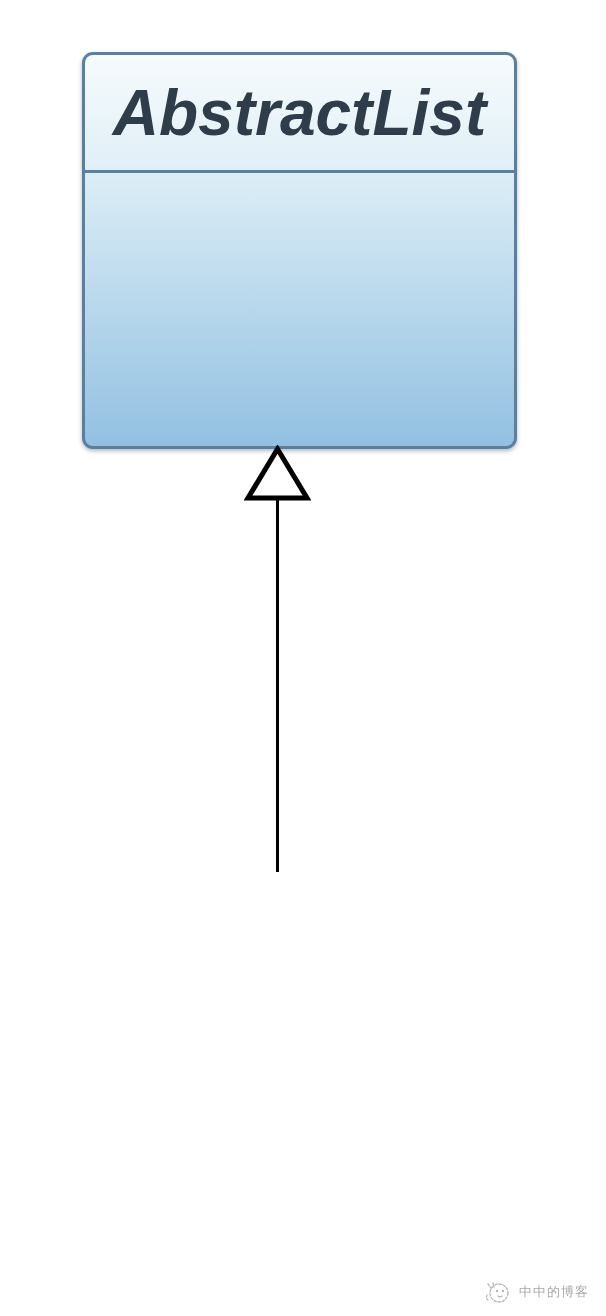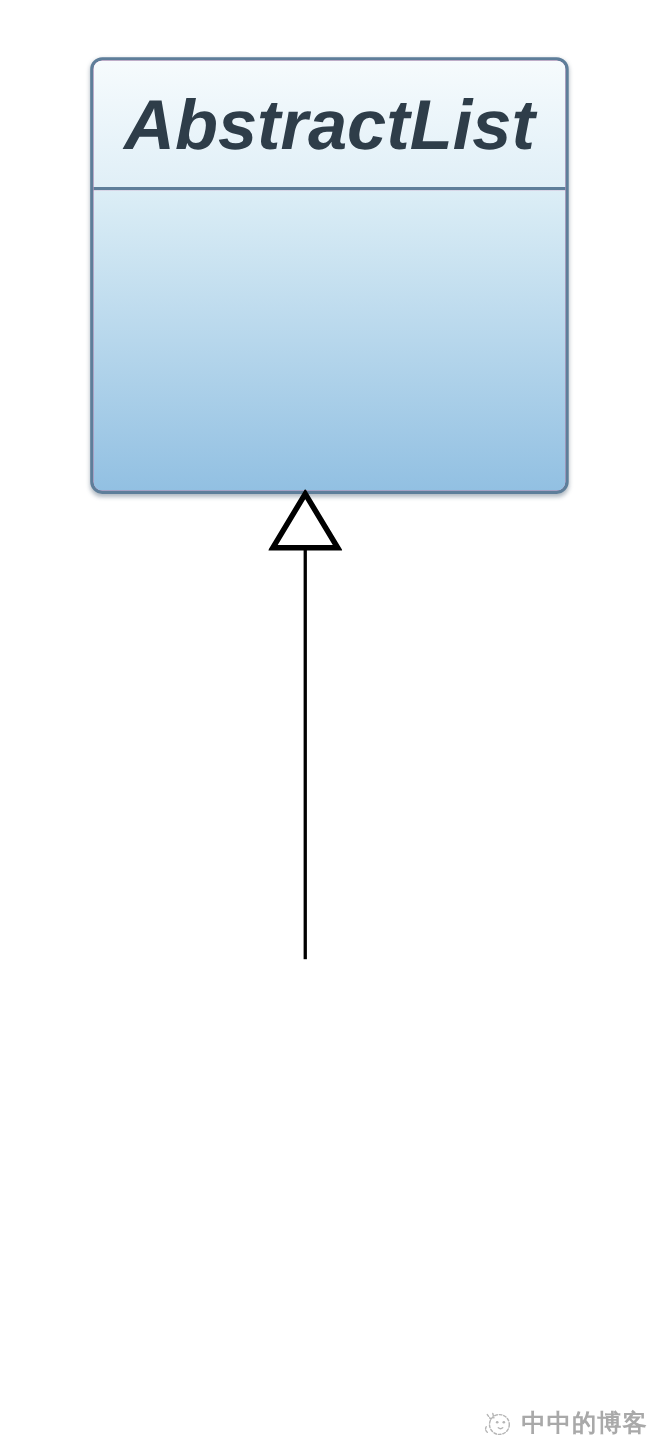--- a/index.html
+++ b/index.html
@@ -17,21 +17,21 @@
   }
 
   
   .uml-class {
     position: absolute;
     display: flex;
     flex-direction: column;
     border: 3px solid #5e7e9a;
     border-radius: 11px;
     overflow: hidden;
-    background: #f9a8d4;
+    background: #3b82f6;
     box-shadow: 0 2px 4px rgba(80, 100, 120, 0.45);
   }
   #box-abstractlist {
     left: 82px;
     top: 52px;
     width: 429px;
     height: 391px;
   }
   #box-arraylist {
     left: 131px;
@@ -97,22 +97,22 @@
   }
   .wm-icon { width: 30px; height: 26px; }
   .wm-icon * {
     fill: none;
     stroke: #b5b5b5;
     stroke-width: 1.3;
     stroke-linecap: round;
   }
   .wm-icon .dot { fill: #b5b5b5; stroke: none; }
   .wm-text {
-    font-size: 22px;
-    font-weight: bold;
+    font-size: 13px;
+    font-weight: normal;
     letter-spacing: 1px;
     text-shadow: 1px 1px 0 rgba(255, 255, 255, 0.9);
     white-space: nowrap;
   }
 </style>
 </head>
 <body>
 
 <div class="canvas">
 

